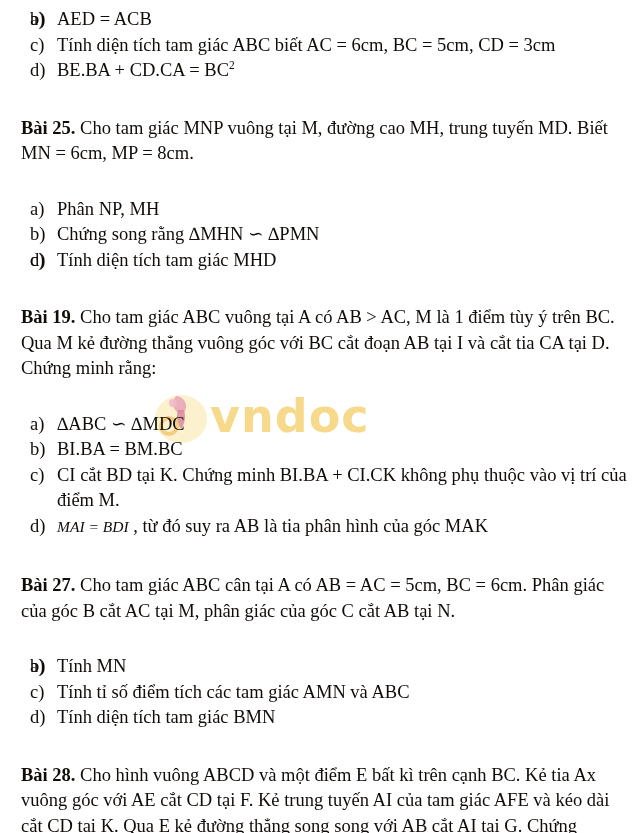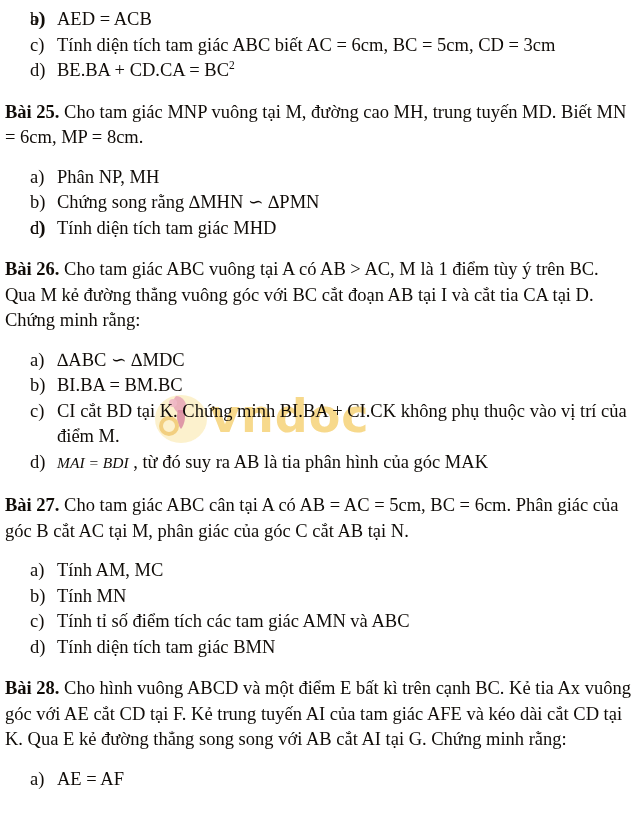--- a/index.html
+++ b/index.html
@@ -48,21 +48,21 @@
   
   #page {
     position: relative;
     z-index: 2;
     padding: 0;
   }
 
   .para {
     font-size: 18.5px;
     line-height: 25.5px;
-    margin: 0;
+    margin: 16px;
     padding: 0 4px 0 5px;
     text-align: left;
   }
   .para .lead {
     font-weight: 700;
   }
 
   .list {
     list-style: none;
     margin: 0;
@@ -157,21 +157,21 @@
     </li>
     <li>
       <span class="marker">d)</span>
       <span>Tính diện tích tam giác MHD</span>
     </li>
   </ul>
 
   <div class="sp-16"></div>
 
   <p class="para">
-    <span class="lead">Bài 26.</span><span> Cho tam giác ABC vuông tại A có AB &gt; AC, M là 1 điểm tùy ý trên BC. Qua M kẻ đường thẳng vuông góc với BC cắt đoạn AB tại I và cắt tia CA tại D. Chứng minh rằng:</span>
+    <span class="lead">Bài 19.</span><span> Cho tam giác ABC vuông tại A có AB &gt; AC, M là 1 điểm tùy ý trên BC. Qua M kẻ đường thẳng vuông góc với BC cắt đoạn AB tại I và cắt tia CA tại D. Chứng minh rằng:</span>
   </p>
 
   <div class="sp-14"></div>
 
   <ul class="list">
     <li>
       <span class="marker">a)</span>
       <span>∆ABC ∽  ∆MDC</span>
     </li>
     <li>
@@ -192,21 +192,20 @@
 
   <p class="para">
     <span class="lead">Bài 27.</span><span> Cho tam giác ABC cân tại A có AB = AC = 5cm, BC = 6cm. Phân giác của góc B cắt AC tại M, phân giác của góc C cắt AB tại N.</span>
   </p>
 
   <div class="sp-14"></div>
 
   <ul class="list">
     <li>
       <span class="marker">a)</span>
-      <span>Tính AM, MC</span>
     </li>
     <li>
       <span class="marker">b)</span>
       <span>Tính MN</span>
     </li>
     <li>
       <span class="marker">c)</span>
       <span>Tính tỉ số điểm tích các tam giác AMN và ABC</span>
     </li>
     <li>

